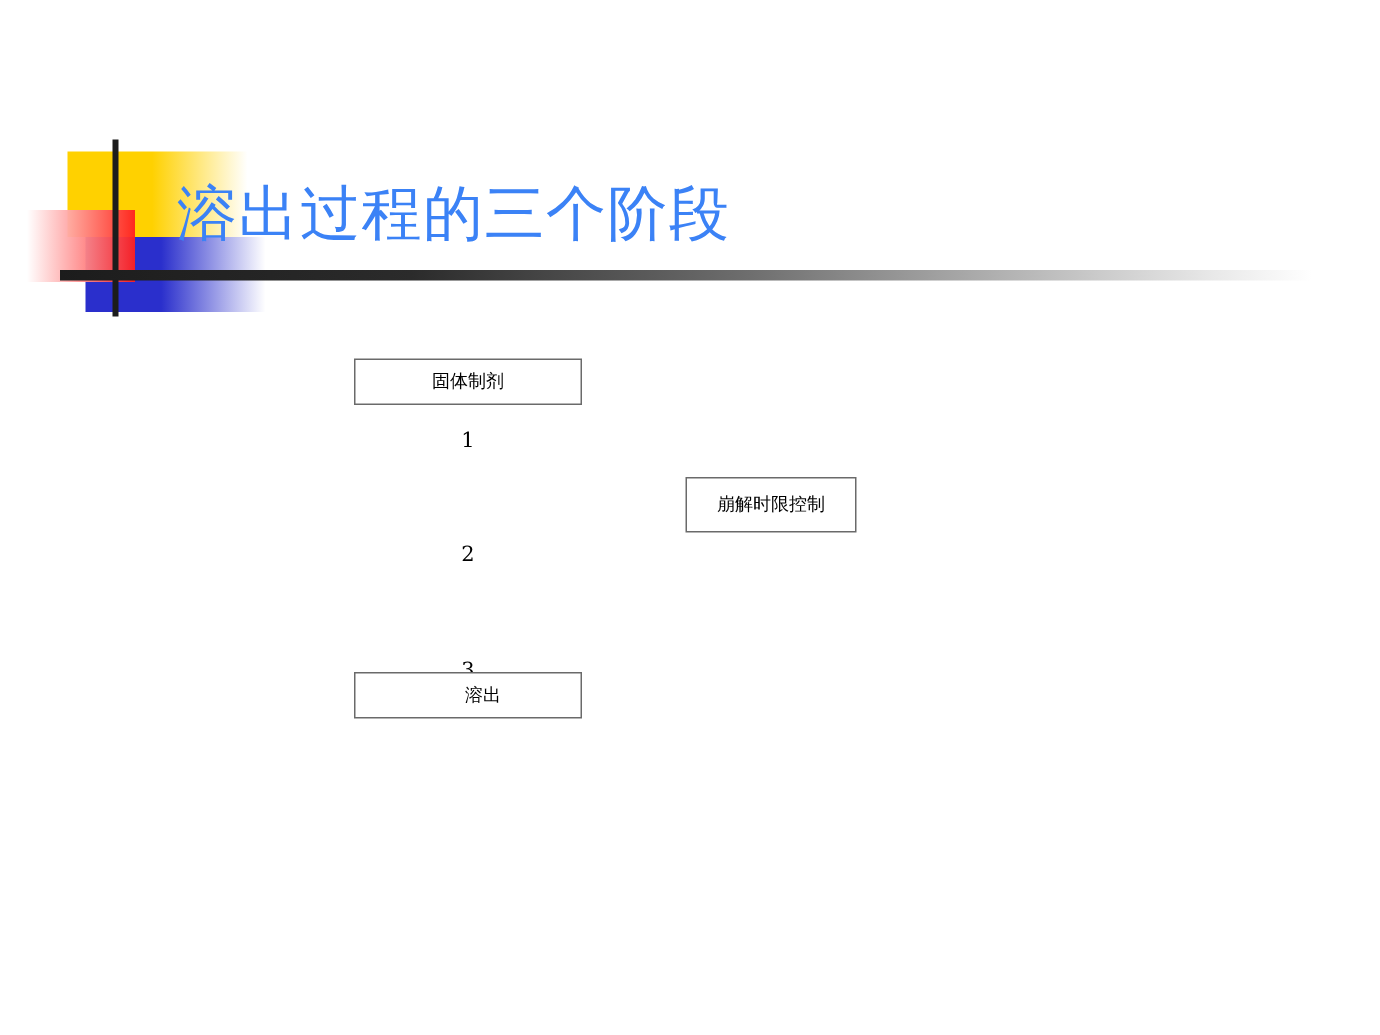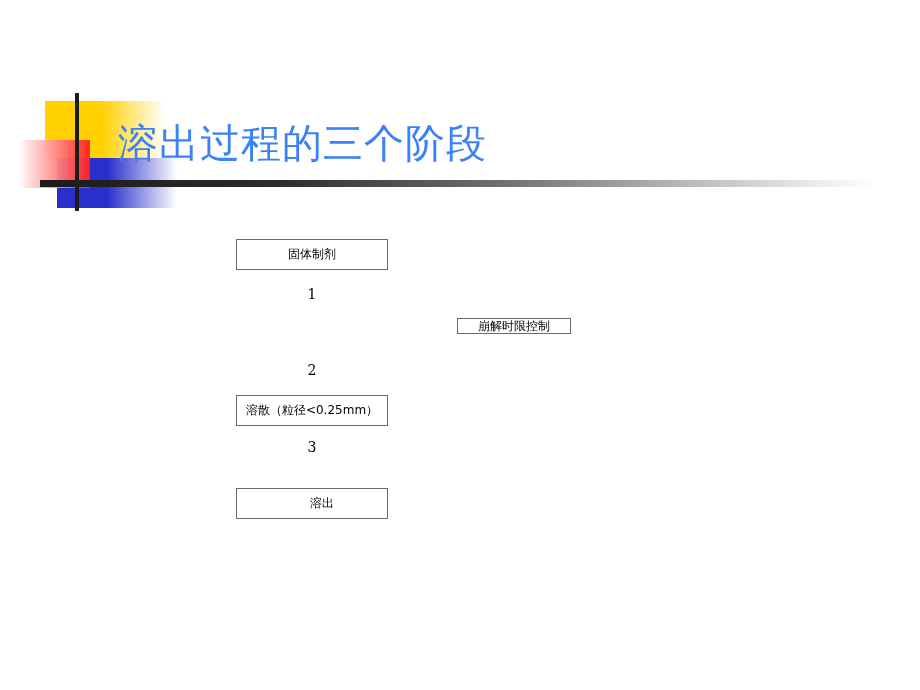--- a/index.html
+++ b/index.html
@@ -109,26 +109,26 @@
     position: absolute;
     font-family: "DejaVu Serif", "Liberation Serif", serif;
     font-size: 14px;
     color: #000000;
     text-align: center;
     width: 40px;
   }
 
   
   .col-left  { left: 236px; width: 152px; height: 31px; text-align: right; }
-  .col-right { left: 457px; width: 114px; height: 16px; }
+  .col-right { left: 457px; width: 114px; height: 37px; }
 
   .row-1 { top: 239px; }
   .row-2 { top: 318px; }
   .row-3 { top: 395px; }
-  .row-4 { top: 488px; padding-left: 20px; }
+  .row-4 { top: 448px; padding-left: 20px; }
 
   .step-1 { left: 292px; top: 286px; }
   .step-2 { left: 292px; top: 362px; }
   .step-3 { left: 292px; top: 439px; }
 </style>
 </head>
 <body>
 
 <div id="slide">
 
@@ -150,23 +150,20 @@
 
     <div class="fc-step step-1">1</div>
 
 
     <div class="fc-box col-right row-2">
       <span>崩解时限控制</span>
     </div>
 
     <div class="fc-step step-2">2</div>
 
-    <div class="fc-box col-left row-3">
-      <span>溶散（粒径&lt;0.25mm）</span>
-    </div>
 
     <div class="fc-step step-3">3</div>
 
     <div class="fc-box col-left row-4">
       <span>溶出</span>
     </div>
 
 
   </div>
 </div>

